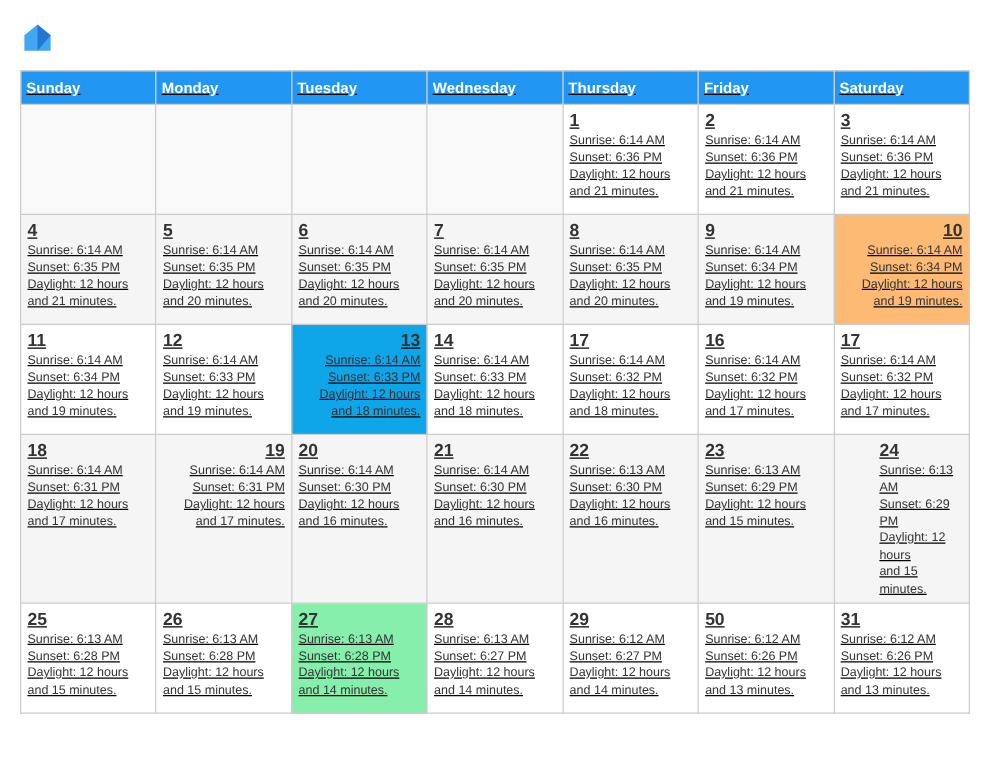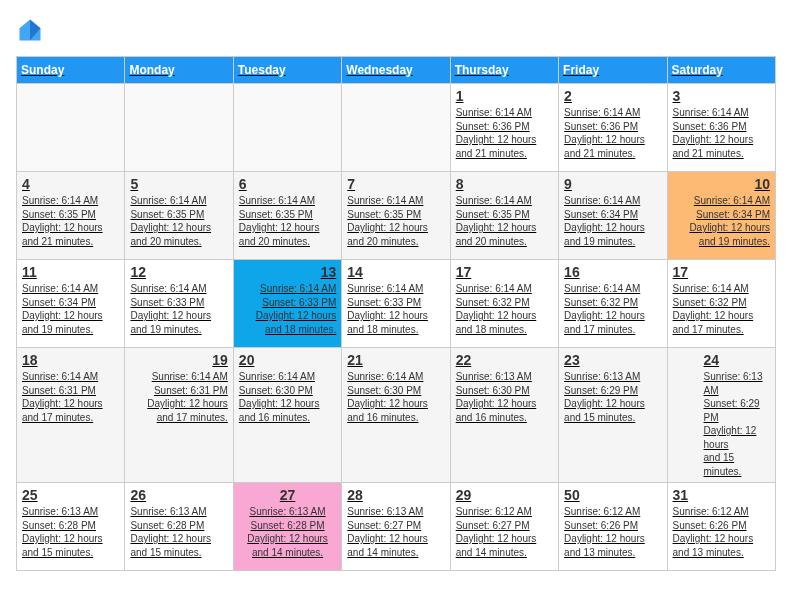--- a/index.html
+++ b/index.html
@@ -309,21 +309,21 @@
 Daylight: 12 hours
 and 15 minutes.</div>
         </td>
         <td style="background: rgb(255, 255, 255);">
           <span class="day-num">26</span>
           <div class="day-info" style="white-space: pre-line;">Sunrise: 6:13 AM
 Sunset: 6:28 PM
 Daylight: 12 hours
 and 15 minutes.</div>
         </td>
-        <td style="background: #f9a8d4; text-align: center;">
+        <td style="background: #86efac;">
           <span class="day-num">27</span>
           <div class="day-info" style="white-space: pre-line;">Sunrise: 6:13 AM
 Sunset: 6:28 PM
 Daylight: 12 hours
 and 14 minutes.</div>
         </td>
         <td style="background: rgb(255, 255, 255);">
           <span class="day-num">28</span>
           <div class="day-info" style="white-space: pre-line;">Sunrise: 6:13 AM
 Sunset: 6:27 PM

